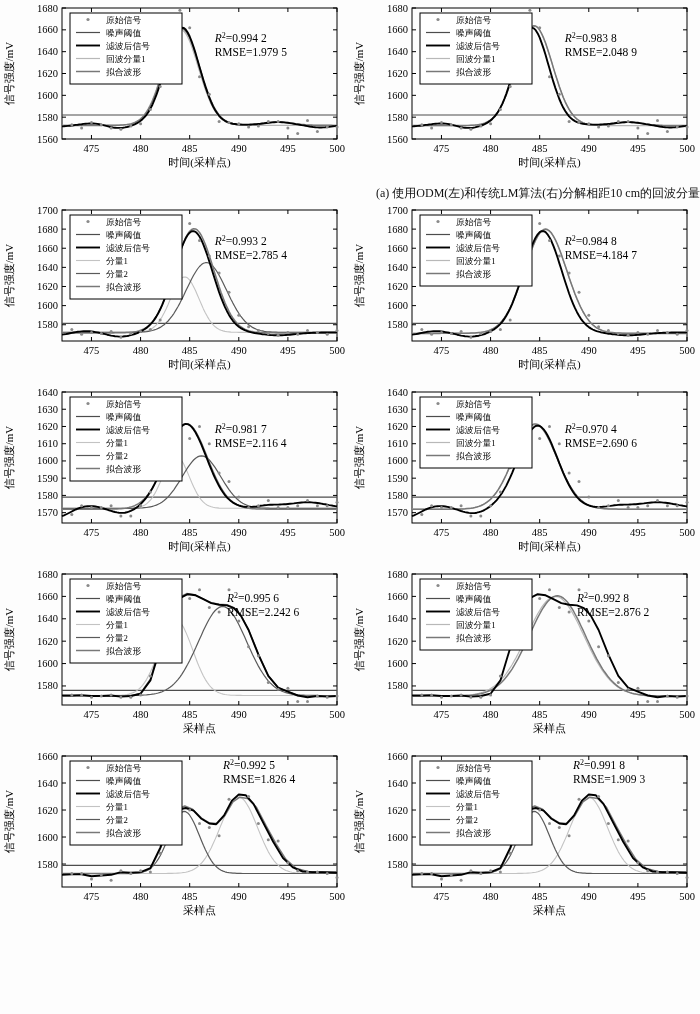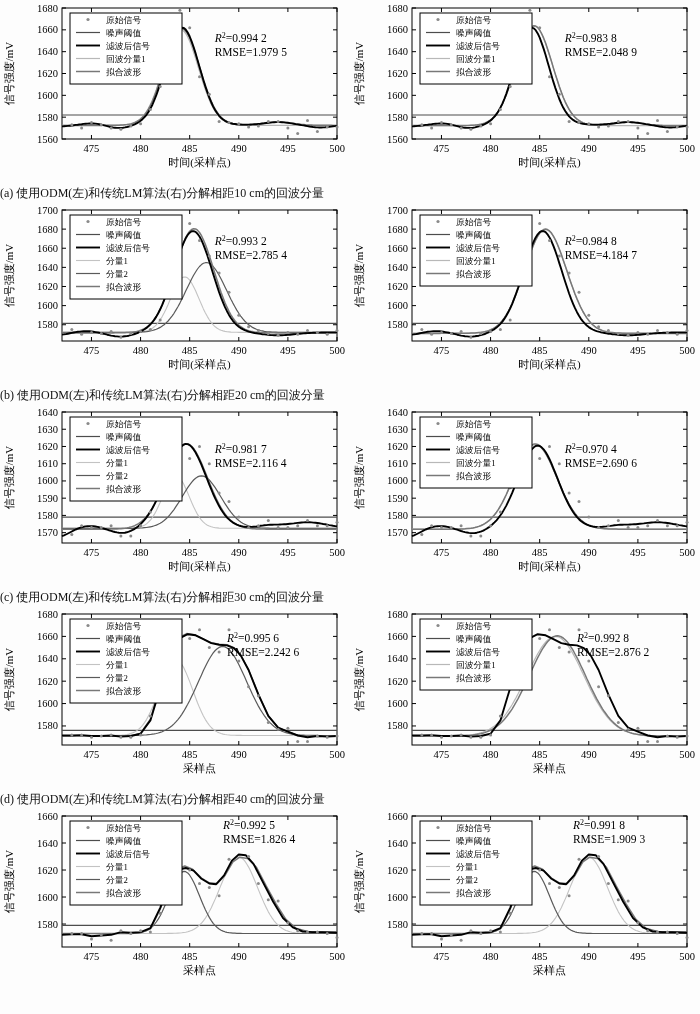--- a/index.html
+++ b/index.html
@@ -1,19 +1,19 @@
 <!DOCTYPE html>
 <html><head>
 <meta charset="utf-8">
 <style>
   html,body{margin:0;padding:0;background:#fdfdfd;color:#000;}
   body{width:700px;font-family:"Liberation Serif","DejaVu Serif",serif;}
   .figure{padding-top:2px;}
   .row{display:flex;flex-direction:row;}
-  .caption{height:20px;line-height:18px;text-align:left;font-size:12px;color:#111;}
+  .caption{height:20px;line-height:18px;text-align:right;font-size:12px;color:#111;}
   svg{display:block;}
 </style>
 </head>
 <body>
 
 <div class="figure">
 
   <div class="row">
     <svg width="350" height="182" viewBox="0 0 350 182">
         <g>
@@ -396,21 +396,20 @@
           <text x="106" y="46.5" font-family="&quot;Liberation Serif&quot;,&quot;DejaVu Serif&quot;,serif" fill="#000" font-size="8.8">滤波后信号</text>
           <line x1="76" y1="56.5" x2="100" y2="56.5" stroke="#b8b8b8" stroke-width="1.2"></line>
           <text x="106" y="59.5" font-family="&quot;Liberation Serif&quot;,&quot;DejaVu Serif&quot;,serif" fill="#000" font-size="8.8">回波分量1</text>
           <line x1="76" y1="69.5" x2="100" y2="69.5" stroke="#787878" stroke-width="1.5"></line>
           <text x="106" y="72.5" font-family="&quot;Liberation Serif&quot;,&quot;DejaVu Serif&quot;,serif" fill="#000" font-size="8.8">拟合波形</text>
         </g>
         <text x="214.625" y="41.370000000000005" font-family="&quot;Liberation Serif&quot;,&quot;DejaVu Serif&quot;,serif" font-size="11.5" fill="#000"><tspan font-style="italic">R</tspan><tspan dy="-4" font-size="8">2</tspan><tspan dy="4">=0.984 8</tspan></text>
         <text x="214.625" y="55.370000000000005" font-family="&quot;Liberation Serif&quot;,&quot;DejaVu Serif&quot;,serif" fill="#000" font-size="11.5">RMSE=4.184 7</text>
       </svg>
   </div>
-  <div class="caption">(b) 使用ODM(左)和传统LM算法(右)分解相距20 cm的回波分量</div>
 
   <div class="row">
     <svg width="350" height="182" viewBox="0 0 350 182">
         <g>
           <rect x="62" y="6" width="275" height="131" fill="none" stroke="#000000" stroke-width="1"></rect>
           <line x1="62" y1="126.65789473684211" x2="66" y2="126.65789473684211" stroke="#000000" stroke-width="1"></line>
           <line x1="337" y1="126.65789473684211" x2="333" y2="126.65789473684211" stroke="#000000" stroke-width="1"></line>
           <text x="58" y="130.1578947368421" font-family="&quot;Liberation Serif&quot;,&quot;DejaVu Serif&quot;,serif" fill="#000" text-anchor="end" font-size="10.5">1570</text>
           <line x1="62" y1="109.42105263157895" x2="66" y2="109.42105263157895" stroke="#000000" stroke-width="1"></line>
           <line x1="337" y1="109.42105263157895" x2="333" y2="109.42105263157895" stroke="#000000" stroke-width="1"></line>
@@ -599,21 +598,20 @@
           <text x="106" y="46.5" font-family="&quot;Liberation Serif&quot;,&quot;DejaVu Serif&quot;,serif" fill="#000" font-size="8.8">滤波后信号</text>
           <line x1="76" y1="56.5" x2="100" y2="56.5" stroke="#b8b8b8" stroke-width="1.2"></line>
           <text x="106" y="59.5" font-family="&quot;Liberation Serif&quot;,&quot;DejaVu Serif&quot;,serif" fill="#000" font-size="8.8">回波分量1</text>
           <line x1="76" y1="69.5" x2="100" y2="69.5" stroke="#787878" stroke-width="1.5"></line>
           <text x="106" y="72.5" font-family="&quot;Liberation Serif&quot;,&quot;DejaVu Serif&quot;,serif" fill="#000" font-size="8.8">拟合波形</text>
         </g>
         <text x="214.625" y="46.61" font-family="&quot;Liberation Serif&quot;,&quot;DejaVu Serif&quot;,serif" font-size="11.5" fill="#000"><tspan font-style="italic">R</tspan><tspan dy="-4" font-size="8">2</tspan><tspan dy="4">=0.970 4</tspan></text>
         <text x="214.625" y="60.61" font-family="&quot;Liberation Serif&quot;,&quot;DejaVu Serif&quot;,serif" fill="#000" font-size="11.5">RMSE=2.690 6</text>
       </svg>
   </div>
-  <div class="caption">(c) 使用ODM(左)和传统LM算法(右)分解相距30 cm的回波分量</div>
 
   <div class="row">
     <svg width="350" height="182" viewBox="0 0 350 182">
         <g>
           <rect x="62" y="6" width="275" height="131" fill="none" stroke="#000000" stroke-width="1"></rect>
           <line x1="62" y1="117.96581196581197" x2="66" y2="117.96581196581197" stroke="#000000" stroke-width="1"></line>
           <line x1="337" y1="117.96581196581197" x2="333" y2="117.96581196581197" stroke="#000000" stroke-width="1"></line>
           <text x="58" y="121.46581196581197" font-family="&quot;Liberation Serif&quot;,&quot;DejaVu Serif&quot;,serif" fill="#000" text-anchor="end" font-size="10.5">1580</text>
           <line x1="62" y1="95.57264957264957" x2="66" y2="95.57264957264957" stroke="#000000" stroke-width="1"></line>
           <line x1="337" y1="95.57264957264957" x2="333" y2="95.57264957264957" stroke="#000000" stroke-width="1"></line>
@@ -790,21 +788,20 @@
           <text x="106" y="46.5" font-family="&quot;Liberation Serif&quot;,&quot;DejaVu Serif&quot;,serif" fill="#000" font-size="8.8">滤波后信号</text>
           <line x1="76" y1="56.5" x2="100" y2="56.5" stroke="#b8b8b8" stroke-width="1.2"></line>
           <text x="106" y="59.5" font-family="&quot;Liberation Serif&quot;,&quot;DejaVu Serif&quot;,serif" fill="#000" font-size="8.8">回波分量1</text>
           <line x1="76" y1="69.5" x2="100" y2="69.5" stroke="#787878" stroke-width="1.5"></line>
           <text x="106" y="72.5" font-family="&quot;Liberation Serif&quot;,&quot;DejaVu Serif&quot;,serif" fill="#000" font-size="8.8">拟合波形</text>
         </g>
         <text x="227" y="33.51" font-family="&quot;Liberation Serif&quot;,&quot;DejaVu Serif&quot;,serif" font-size="11.5" fill="#000"><tspan font-style="italic">R</tspan><tspan dy="-4" font-size="8">2</tspan><tspan dy="4">=0.992 8</tspan></text>
         <text x="227" y="47.51" font-family="&quot;Liberation Serif&quot;,&quot;DejaVu Serif&quot;,serif" fill="#000" font-size="11.5">RMSE=2.876 2</text>
       </svg>
   </div>
-  <div class="caption">(d) 使用ODM(左)和传统LM算法(右)分解相距40 cm的回波分量</div>
 
   <div class="row">
     <svg width="350" height="182" viewBox="0 0 350 182">
         <g>
           <rect x="62" y="6" width="275" height="131" fill="none" stroke="#000000" stroke-width="1"></rect>
           <line x1="62" y1="114.04123711340206" x2="66" y2="114.04123711340206" stroke="#000000" stroke-width="1"></line>
           <line x1="337" y1="114.04123711340206" x2="333" y2="114.04123711340206" stroke="#000000" stroke-width="1"></line>
           <text x="58" y="117.54123711340206" font-family="&quot;Liberation Serif&quot;,&quot;DejaVu Serif&quot;,serif" fill="#000" text-anchor="end" font-size="10.5">1580</text>
           <line x1="62" y1="87.03092783505156" x2="66" y2="87.03092783505156" stroke="#000000" stroke-width="1"></line>
           <line x1="337" y1="87.03092783505156" x2="333" y2="87.03092783505156" stroke="#000000" stroke-width="1"></line>

